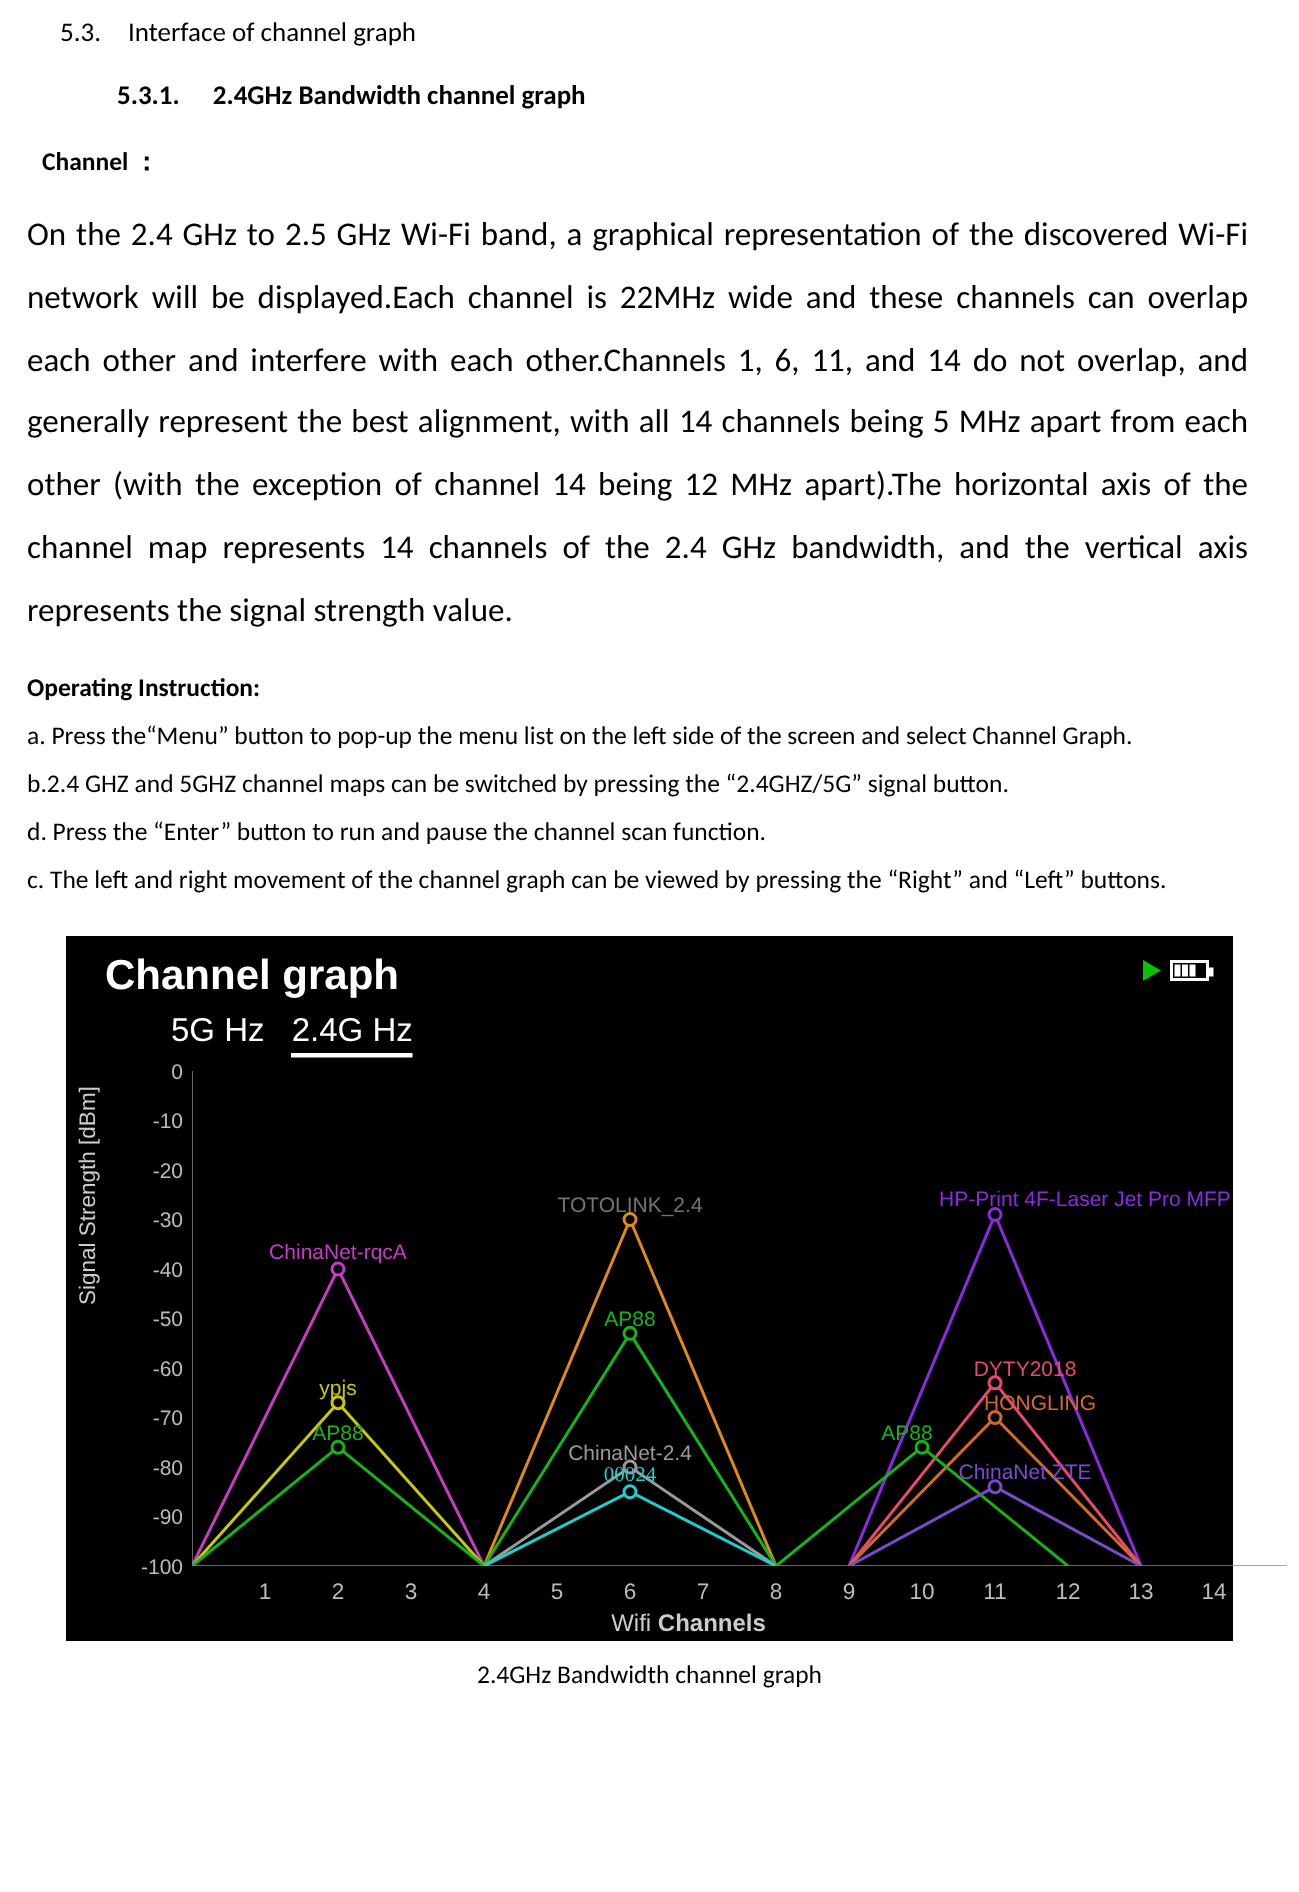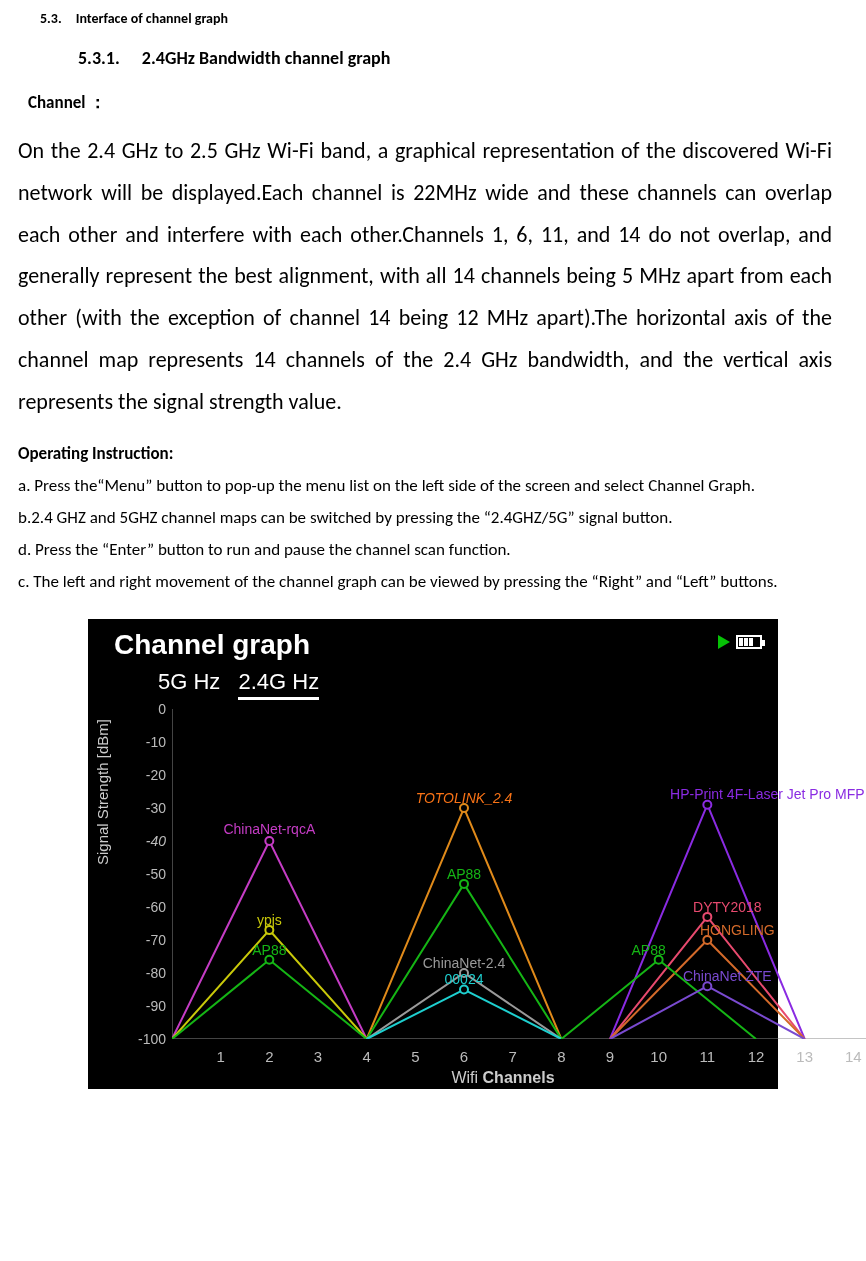--- a/index.html
+++ b/index.html
@@ -1,23 +1,23 @@
 <!DOCTYPE html>
 <html><head>
 <meta charset="utf-8">
 <style>
   html,body{margin:0;padding:0;background:#fff;font-family:Calibri,Arial,sans-serif;color:#000;width:866px;}
   .page{padding:10px 18px 20px 18px;box-sizing:border-box;}
-  .h1{font-weight:700;font-size:14px;margin:0 0 20px 22px;}
+  .h1{font-weight:400;font-size:18px;margin:0 0 20px 22px;}
   .h2{font-weight:700;font-size:18px;margin:0 0 22px 60px;}
   .fn-label{font-weight:700;font-size:17px;margin:0 0 16px 10px;}
   .para{font-size:22px;line-height:1.9;text-align:justify;margin:0 16px 20px 0;}
   .oi-label{font-weight:700;font-size:17px;margin:20px 0 6px 0;}
   .oi-list{font-size:17px;line-height:1.9;text-align:justify;margin:0 0 20px 0;}
-  .screenshot{background:#000;color:#fff;position:relative;width:690px;height:470px;margin:10px auto 6px auto;}
+  .screenshot{background:#000;color:#fff;position:relative;width:778px;height:470px;margin:10px auto 6px auto;}
   .sc-title{font-weight:600;font-size:28px;font-family:Arial,sans-serif;position:absolute;left:26px;top:10px;}
   .sc-icons{position:absolute;right:16px;top:16px;display:flex;align-items:center;gap:6px;}
   .play{width:0;height:0;border-left:12px solid #06c106;border-top:7px solid transparent;border-bottom:7px solid transparent;}
   .batt{width:26px;height:14px;border:2px solid #fff;position:relative;display:flex;align-items:center;padding:1px;box-sizing:border-box;}
   .batt:after{content:"";position:absolute;right:-5px;top:3px;width:3px;height:6px;background:#fff;}
   .batt .bar{width:4px;height:8px;background:#fff;margin-right:1px;}
   .tabs{position:absolute;left:70px;top:50px;font-weight:400;font-size:22px;font-family:Arial,sans-serif;}
   .tab{display:inline-block;margin-right:12px;color:#fff;}
   .tab.active{border-bottom:3px solid #fff;padding-bottom:2px;}
   .plot{position:absolute;left:0;top:86px;width:830px;height:384px;}
@@ -63,21 +63,21 @@
 
     <div class="plot">
       <div class="ylabel">Signal Strength [dBm]</div>
       <div class="xlabel">Wifi <b>Channels</b></div>
 
       <div id="yticks">
           <div class="ytick" style="top: -4px;">0</div>
           <div class="ytick" style="top: 29px;">-10</div>
           <div class="ytick" style="top: 62px;">-20</div>
           <div class="ytick" style="top: 95px;">-30</div>
-          <div class="ytick" style="top: 128px; font-style: italic;">-40</div>
+          <div class="ytick" style="top: 128px;">-40</div>
           <div class="ytick" style="top: 161px;">-50</div>
           <div class="ytick" style="top: 194px;">-60</div>
           <div class="ytick" style="top: 227px;">-70</div>
           <div class="ytick" style="top: 260px;">-80</div>
           <div class="ytick" style="top: 293px;">-90</div>
           <div class="ytick" style="top: 326px;">-100</div>
         </div>
 
       <div id="xticks">
           <div class="xtick" style="left: 132.667px;">1</div>
@@ -146,26 +146,27 @@
           <circle cx="535.3333333333333" cy="230.99999999999997" r="4" fill="#000" stroke="#d46a2a" stroke-width="2"></circle>
           <polyline points="389.3333333333333,330 486.66666666666663,250.8 584,330" fill="none" stroke="#15b515" stroke-width="2"></polyline>
           <circle cx="486.66666666666663" cy="250.8" r="4" fill="#000" stroke="#15b515" stroke-width="2"></circle>
           <polyline points="438,330 535.3333333333333,277.2 632.6666666666667,330" fill="none" stroke="#7a4ad0" stroke-width="2"></polyline>
           <circle cx="535.3333333333333" cy="277.2" r="4" fill="#000" stroke="#7a4ad0" stroke-width="2"></circle>
         </svg>
       <div id="netlabels">
           <div class="net-label" style="color: rgb(197, 60, 197); left: 181.333px; top: 116px;">ChinaNet-rqcA</div>
           <div class="net-label" style="color: rgb(201, 201, 10); left: 181.333px; top: 207.1px;">ypjs</div>
           <div class="net-label" style="color: rgb(21, 181, 21); left: 181.333px; top: 236.8px;">AP88</div>
-          <div class="net-label" style="color: #f97316; left: 376px; top: 85px; font-style: italic;">TOTOLINK_2.4</div>
+          <div class="net-label" style="color: #737373; left: 376px; top: 85px;">TOTOLINK_2.4</div>
           <div class="net-label" style="color: rgb(21, 181, 21); left: 376px; top: 160.9px;">AP88</div>
           <div class="net-label" style="color: rgb(154, 154, 154); left: 376px; top: 250px;">ChinaNet-2.4</div>
-          <div class="net-label" style="color: rgb(30, 207, 207); left: 376px; top: 266.5px;">00024</div>
+          <div class="net-label" style="color: rgb(30, 207, 207); left: 376px; top: 266.5px; font-family: Liberation Serif, serif;">00024</div>
           <div class="net-label" style="color: rgb(138, 43, 226); left: 679.333px; top: 81.7px;">HP-Print 4F-Laser Jet Pro MFP</div>
           <div class="net-label" style="color: rgb(232, 74, 111); left: 639.333px; top: 193.9px;">DYTY2018</div>
           <div class="net-label" style="color: rgb(212, 106, 42); left: 649.333px; top: 217px;">HONGLING</div>
           <div class="net-label" style="color: rgb(21, 181, 21); left: 560.667px; top: 236.8px;">AP88</div>
           <div class="net-label" style="color: rgb(122, 74, 208); left: 639.333px; top: 263.2px;">ChinaNet ZTE</div>
         </div>
     </div>
   </div>
 
+  <div class="caption">2.4GHz Bandwidth channel graph</div>
 </div>
 
 </body></html>

